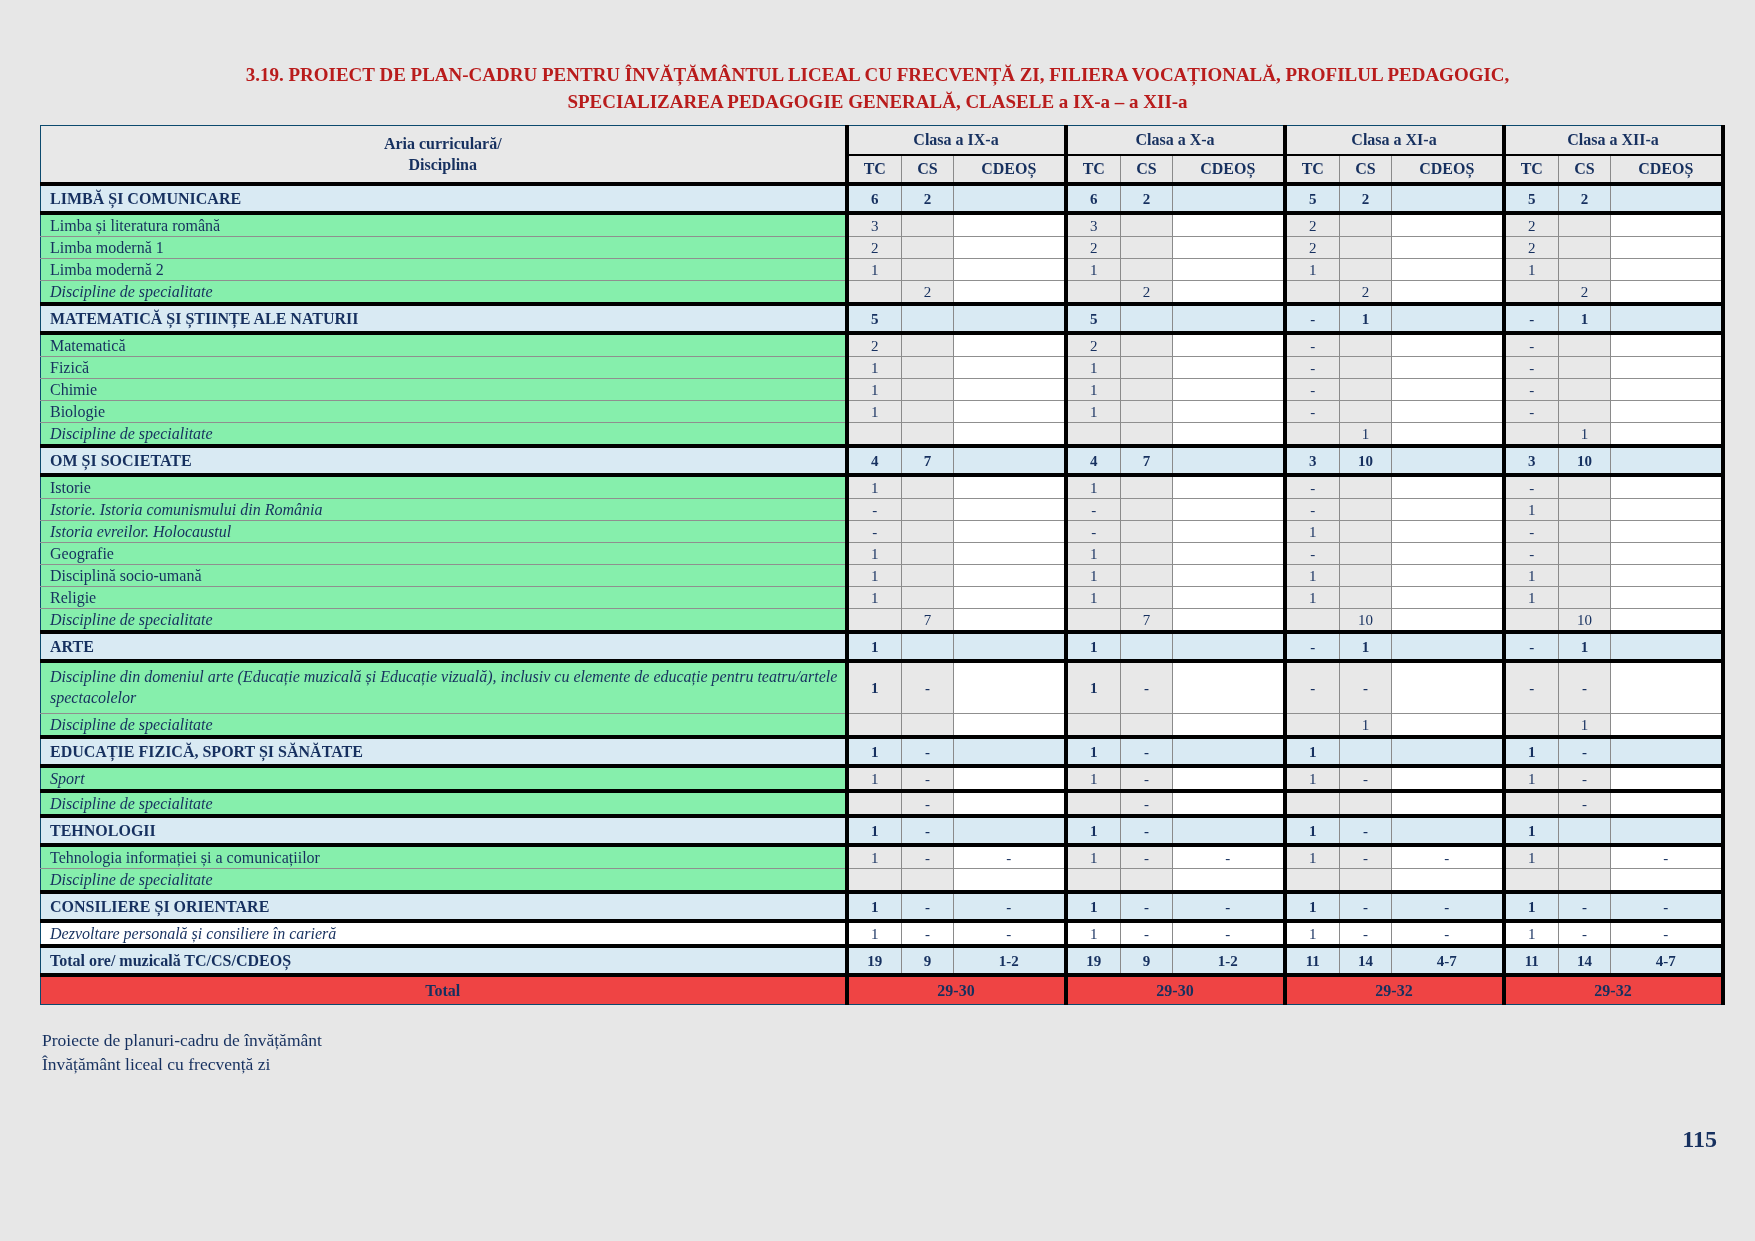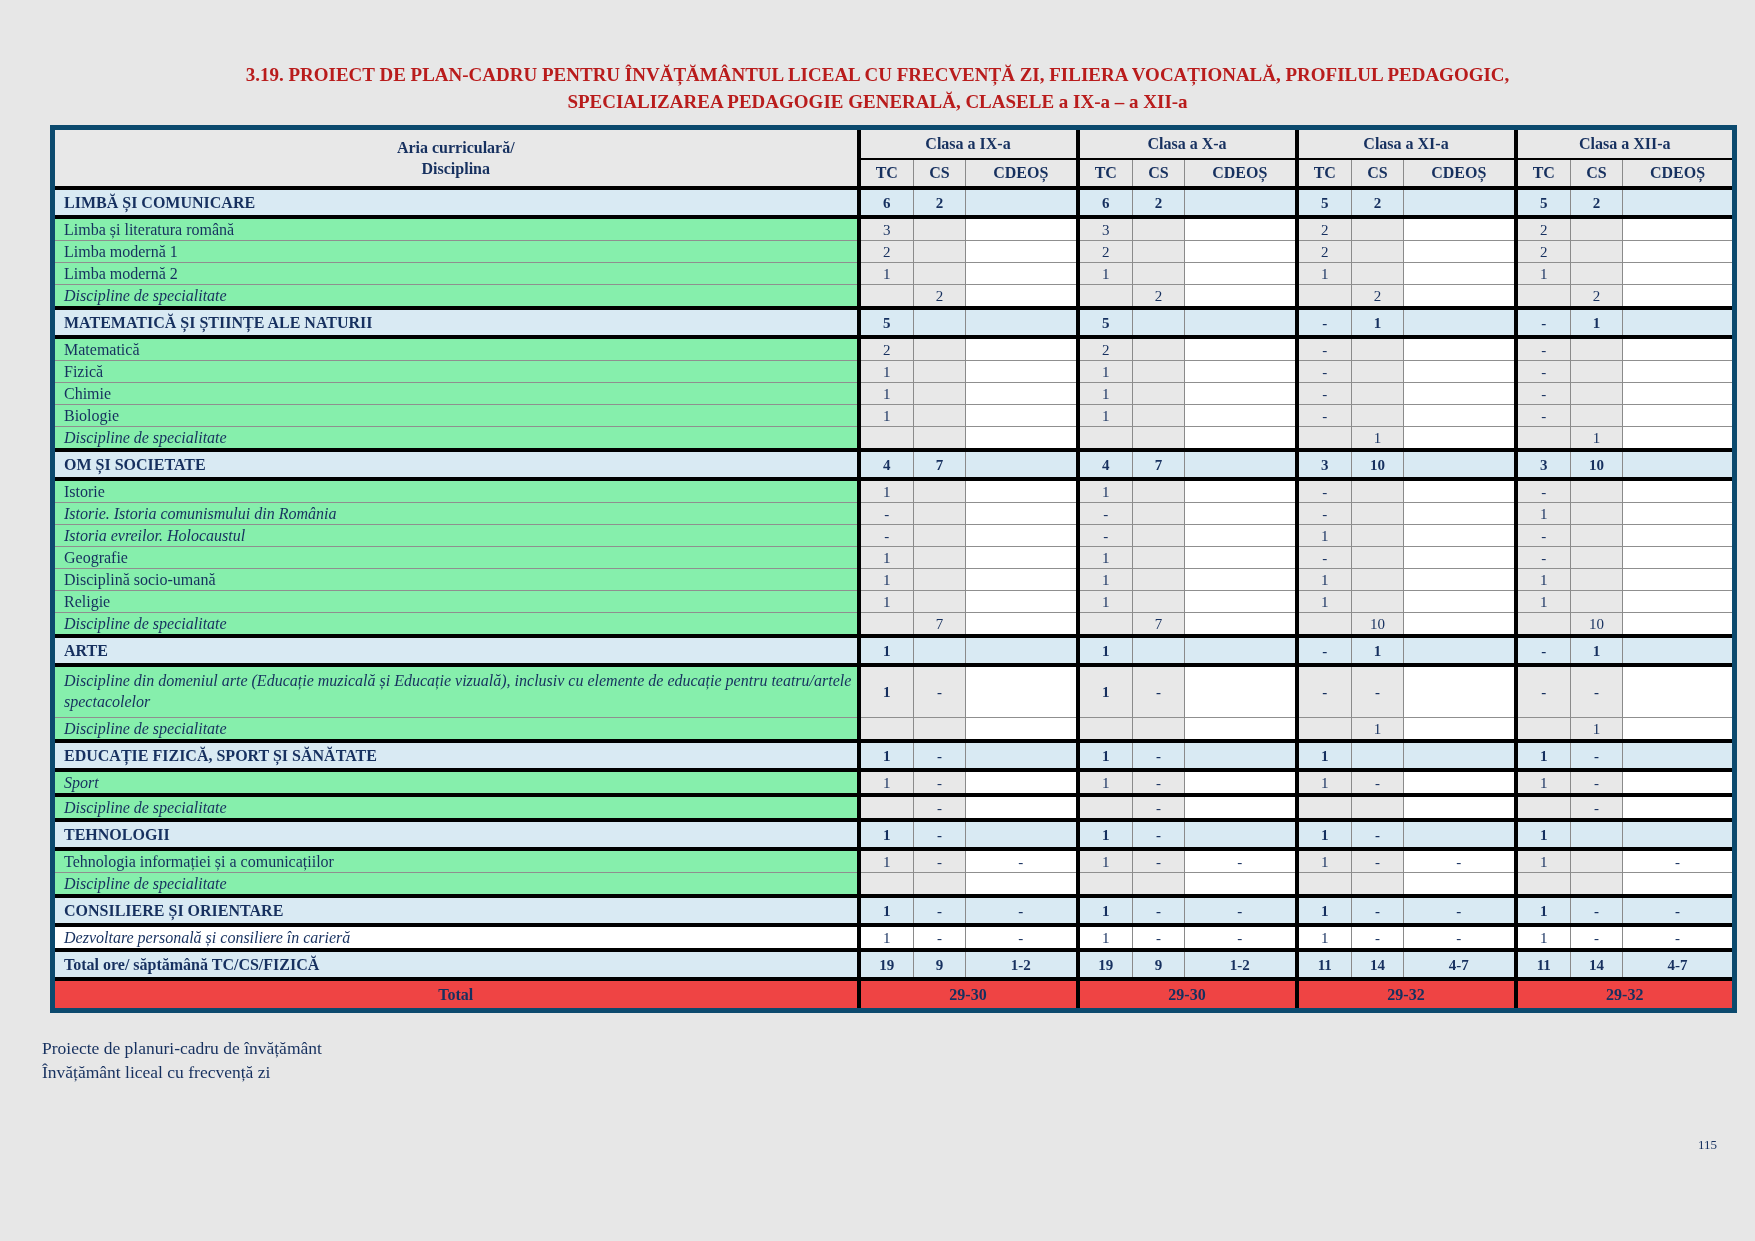--- a/index.html
+++ b/index.html
@@ -15,23 +15,23 @@
     margin:62px 90px 10px 90px;
     text-align:center;
     font-weight:bold;
     font-size:19px;
     line-height:1.4;
     color:#b91c1c;
   }
   table.plan{
     border-collapse:collapse;
     table-layout:fixed;
-    margin-left:50px;
+    margin-left:40px;
     width:1680px;
-    border:5px solid #0c4a6e;
+    border:1px solid #0c4a6e;
   }
   col.c-label{width:806px;}
   col.c-tc{width:55px;}
   col.c-cs{width:52px;}
   col.c-cd{width:112px;}
   thead th{
     background:#e8e8e8;
     font-weight:bold;
     font-size:16px;
     text-align:center;
@@ -103,22 +103,22 @@
   .footer{
     margin:24px 0 16px 42px;
     font-size:17.5px;
     line-height:1.35;
     color:#16305f;
   }
   .pagenum{
     position:absolute;
     right:38px;
     bottom:88px;
-    font-size:13px;
-    font-weight:normal;
+    font-size:24px;
+    font-weight:bold;
     color:#16305f;
   }
 </style>
 </head>
 <body>
 
 <div class="page">
 
   <div class="title">
     <span>3.19. PROIECT DE PLAN-CADRU PENTRU ÎNVĂȚĂMÂNTUL LICEAL CU FRECVENȚĂ ZI, FILIERA VOCAȚIONALĂ, PROFILUL PEDAGOGIC,</span><br>
@@ -612,21 +612,21 @@
           <td class="val">-</td>
           <td class="val cdeos">-</td>
           <td class="val">1</td>
           <td class="val">-</td>
           <td class="val cdeos">-</td>
           <td class="val">1</td>
           <td class="val">-</td>
           <td class="val cdeos">-</td>
         </tr>
         <tr class="total">
-          <td class="label">Total ore/ săptămână TC/CS/FIZICĂ</td>
+          <td class="label">Total ore/ muzicală TC/CS/CDEOȘ</td>
           <td class="val">19</td>
           <td class="val">9</td>
           <td class="val cdeos">1-2</td>
           <td class="val">19</td>
           <td class="val">9</td>
           <td class="val cdeos">1-2</td>
           <td class="val">11</td>
           <td class="val">14</td>
           <td class="val cdeos">4-7</td>
           <td class="val">11</td>

